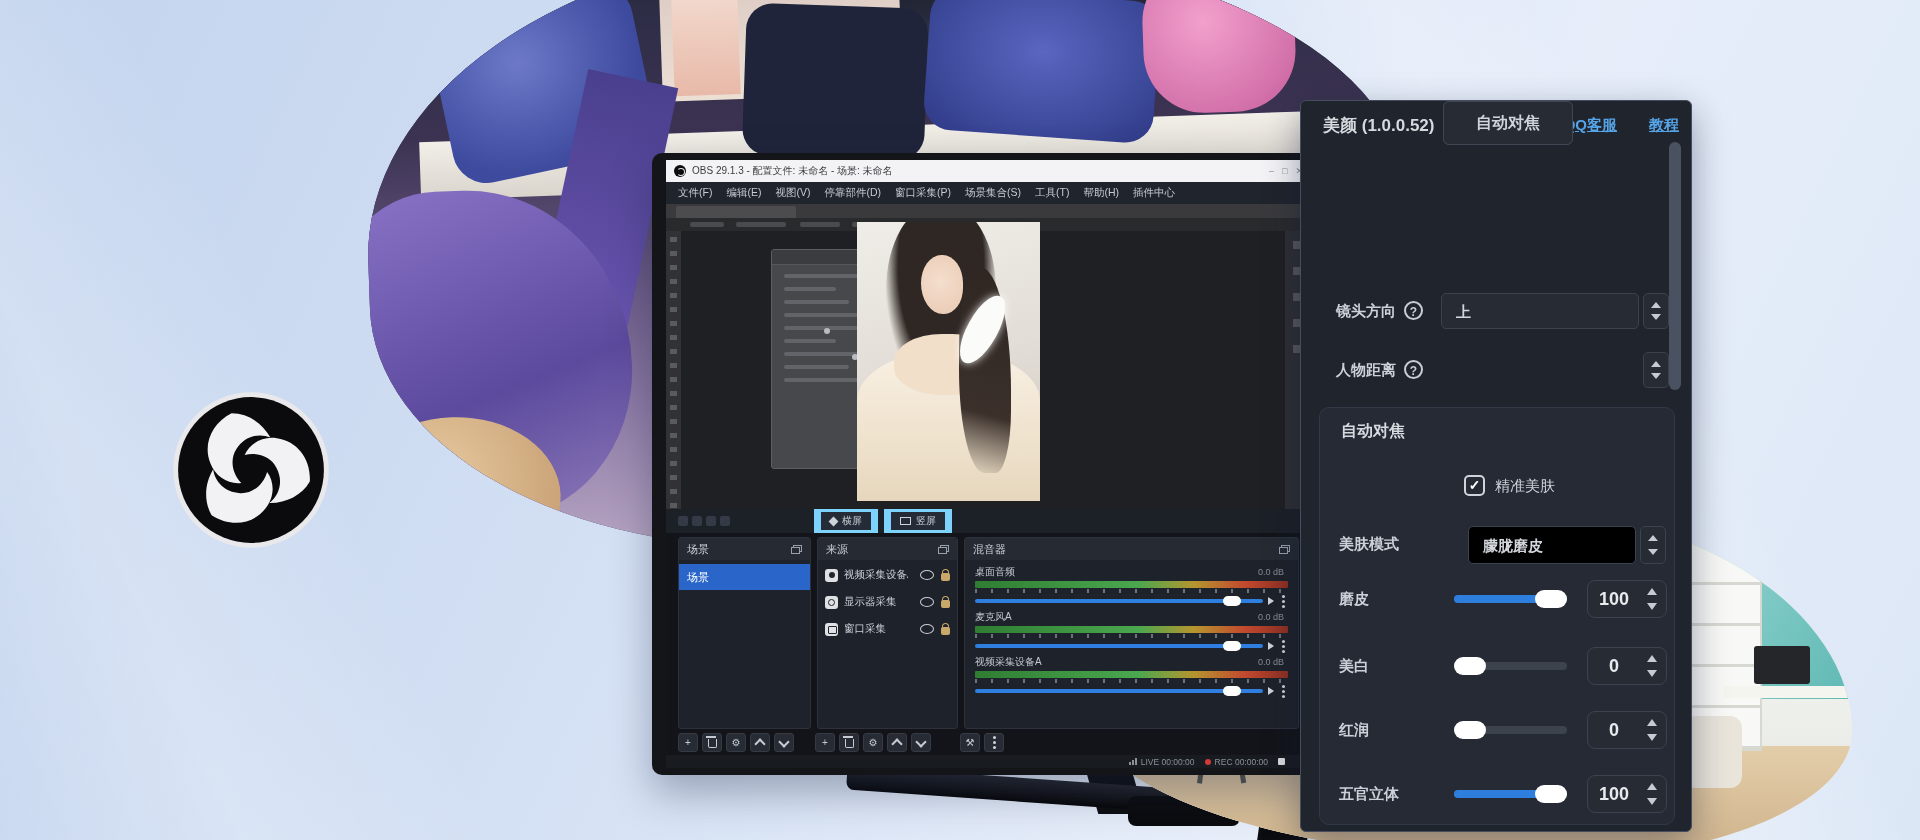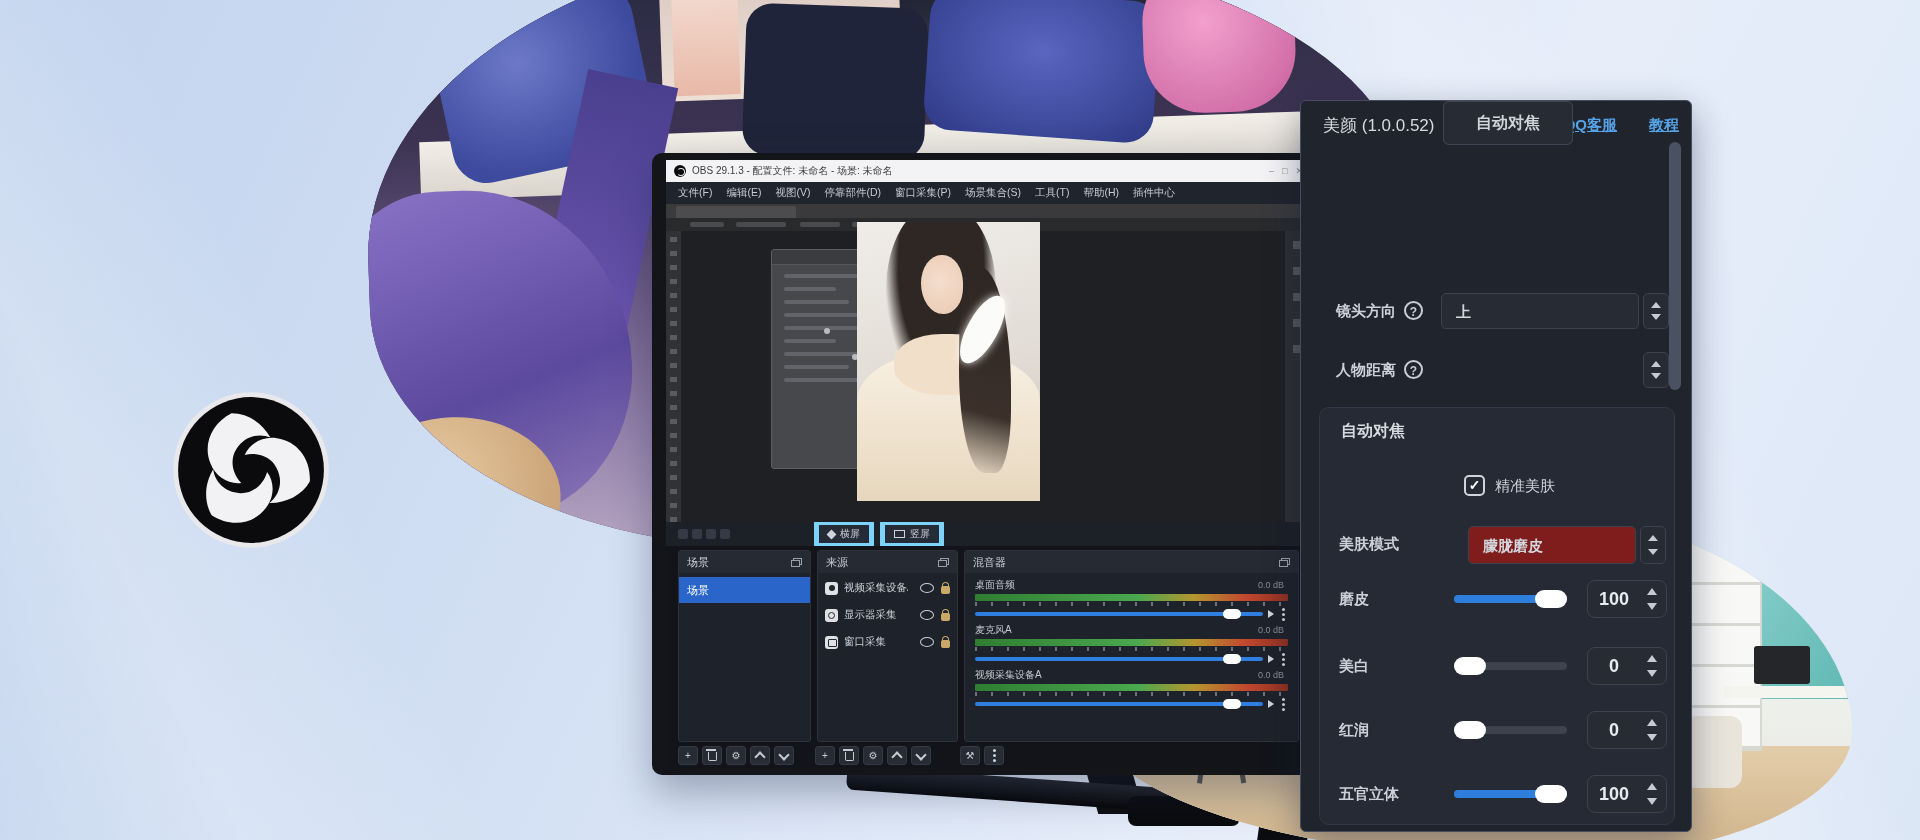--- a/index.html
+++ b/index.html
@@ -83,21 +83,21 @@
     background:linear-gradient(165deg,#f0ede8 0%,#e2ddd6 50%,#cfc8bf 100%)}
   .hair{position:absolute;left:16%;top:-6%;width:60%;height:68%;background:radial-gradient(ellipse at 50% 32%,#2e2723 55%,rgba(46,39,35,0) 73%);border-radius:45%}
   .hair2{position:absolute;left:56%;top:16%;width:28%;height:74%;background:linear-gradient(195deg,#2e2622,#3b302a 70%,rgba(59,48,42,0));border-radius:40% 60% 30% 50%}
   .face{position:absolute;left:35%;top:12%;width:23%;height:21%;background:radial-gradient(circle at 45% 45%,#f4decd,#e9c9b2);border-radius:50% 50% 46% 54%}
   .shoulder{position:absolute;left:20%;top:40%;width:58%;height:22%;background:#f2dfca;border-radius:45%}
   .dress{position:absolute;left:0;bottom:0;width:100%;height:54%;background:linear-gradient(180deg,#f8f0e3,#efe2cd 60%,#e6d6bd);border-radius:50% 50% 0 0/34% 34% 0 0}
   .feather{position:absolute;left:60%;top:25%;width:17%;height:27%;background:#fbfbf9;border-radius:60% 40% 60% 40%;transform:rotate(24deg);box-shadow:0 0 8px rgba(255,255,255,.85)}
   
   .obs-toolbar{height:24px;background:#1c2027;display:flex;align-items:center;gap:4px;padding:0 12px;flex:none}
   .mini-ic{width:10px;height:10px;background:#343a46;border-radius:2px}
-  .view-tab{height:18px;display:flex;align-items:center;gap:5px;padding:0 9px;background:#262c37;border:5px solid #7dd3fc;border-radius:3px;color:#c7ccd4;font-size:10px}
+  .view-tab{height:18px;display:flex;align-items:center;gap:5px;padding:0 9px;background:#262c37;border:7px solid #7dd3fc;border-radius:3px;color:#c7ccd4;font-size:10px}
   .view-tab:first-of-type{margin-left:80px}
   .vt-ic{width:7px;height:7px;background:#cfd3da}
   .vt-ic.diamond{transform:rotate(45deg)}
   .vt-ic.rect{width:9px;height:6px;background:transparent;border:1.5px solid #cfd3da}
   
   .docks{height:192px;background:#121419;display:flex;gap:6px;padding:4px 12px 0;flex:none}
   .dock{background:#1e222a;border:1px solid #2c313c;border-radius:3px;display:flex;flex-direction:column;overflow:hidden}
   .dock.scenes{width:131px;flex:none}.dock.sources{width:139px;flex:none}.dock.mixer{flex:1}
   .dock-h{height:22px;background:#252a33;display:flex;align-items:center;padding:0 8px;font-size:11px;color:#c9cdd5;flex:none}
   .stack-ic{width:11px;height:9px;position:relative;margin-left:auto}
@@ -141,21 +141,21 @@
   
   .statusbar{height:13px;background:#181b20;display:flex;align-items:center;justify-content:flex-end;gap:10px;padding-right:26px;flex:none}
   .stat-item{display:flex;align-items:center;gap:4px;font-size:8.5px;color:#8b9099}
   .sig-ic{display:flex;align-items:flex-end;gap:1px}
   .sig-ic i{display:block;width:2px;background:#8b9099}
   .rec-dot{width:6px;height:6px;border-radius:50%;background:#d43a3a}
   .stat-sq{width:7px;height:7px;background:#d8dadd;border-radius:1px}
   
   .beauty-panel{position:absolute;left:1300px;top:100px;width:390px;height:730px;background:#20242d;
     border:1px solid #454d5e;border-radius:6px;box-shadow:0 12px 36px rgba(15,25,55,.4);z-index:10;color:#ccd0d8}
-  .bp-title{position:absolute;left:22px;top:13px;font-size:17px;font-weight:400;color:#d6d9de}
+  .bp-title{position:absolute;left:22px;top:13px;font-size:17px;font-weight:700;color:#d6d9de}
   .bp-links{position:absolute;right:12px;top:15px;display:flex;gap:32px}
   .bp-link{font-size:15px;font-weight:700;color:#55a4e8}
   .bp-link.u{text-decoration:underline}
   .bp-btn{position:absolute;left:142px;width:128px;height:42px;background:#262b34;border:1px solid #3f4552;border-radius:6px;
     color:#d0d4da;font-size:16px;font-weight:700;display:flex;align-items:center;justify-content:center}
   .combo-row{position:absolute;left:0;width:100%;height:38px}
   .combo-row.r0{top:192px}.combo-row.r1{top:251px}
   .combo-label{position:absolute;left:35px;top:9px;font-size:15px;font-weight:700;color:#ccd0d8}
   .help-ic{position:absolute;left:103px;top:8px;width:19px;height:19px;border:2px solid #c9cdd5;border-radius:50%;
     color:#c9cdd5;font-size:12px;font-weight:700;text-align:center;line-height:19px;box-sizing:border-box}
@@ -164,21 +164,21 @@
   .spin-box{position:absolute;top:0;width:26px;height:36px;background:#262b34;border:1px solid #3c424e;border-radius:5px;box-sizing:border-box}
   .combo-row .spin-box{left:342px}
   .spin-box::before{content:"";position:absolute;left:7px;top:8px;border-left:5px solid transparent;border-right:5px solid transparent;border-bottom:6px solid #c6cad2}
   .spin-box::after{content:"";position:absolute;left:7px;bottom:8px;border-left:5px solid transparent;border-right:5px solid transparent;border-top:6px solid #c6cad2}
   .bp-section{position:absolute;left:18px;top:306px;width:354px;height:416px;background:#252a34;border:1px solid #323846;border-radius:10px}
   .bp-section-title{position:absolute;left:40px;top:320px;font-size:16px;font-weight:700;color:#d6dae0}
   .bp-check{position:absolute;left:163px;top:374px;width:21px;height:21px;border:2px solid #cfd3da;border-radius:5px;box-sizing:border-box;
     color:#fff;font-size:14px;font-weight:700;text-align:center;line-height:17px}
   .bp-check-label{position:absolute;left:194px;top:376px;font-size:15px;font-weight:400}
   .mode-label{position:absolute;left:38px;top:434px;font-size:15px;font-weight:700}
-  .mode-select{position:absolute;left:167px;top:425px;width:168px;height:38px;background:#7f1d1d;border:1px solid #3c424e;border-radius:5px;
+  .mode-select{position:absolute;left:167px;top:425px;width:168px;height:38px;background:#000000;border:1px solid #3c424e;border-radius:5px;
     color:#d2d6dd;font-size:15px;font-weight:700;line-height:38px;padding-left:14px;box-sizing:border-box}
   .mode-spin{left:339px;top:425px;height:38px}
   .slider-row{position:absolute;left:0;width:100%;height:40px}
   .slider-row.s0{top:478px}.slider-row.s1{top:545px}.slider-row.s2{top:609px}.slider-row.s3{top:673px}
   .sl-label{position:absolute;left:38px;top:11px;font-size:15px;font-weight:700}
   .sl-track{position:absolute;left:153px;top:16px;width:113px;height:8px;background:#3d434d;border-radius:4px}
   .sl-fill{position:absolute;left:0;top:0;height:8px;background:#2e7fdd;border-radius:4px}
   .sl-handle{position:absolute;top:-5px;width:32px;height:18px;background:#fff;border-radius:9px}
   .val-box{position:absolute;left:286px;top:1px;width:80px;height:38px;background:#262b34;border:1px solid #3c424e;border-radius:8px;box-sizing:border-box}
   .val-num{position:absolute;left:0;top:0;width:52px;height:36px;line-height:36px;text-align:center;font-size:18px;font-weight:700;color:#e8eaee}
@@ -459,20 +459,35 @@
             </span>
         </div>
         <div class="fgroup fg-mixer">
           <span class="fbtn">⚒</span>
           <span class="fbtn">
               <span class="kebab"></span>
             </span>
         </div>
       </div>
 
+      <div class="statusbar">
+        <span class="stat-item">
+          <span class="sig-ic">
+              <i style="height:3px"></i>
+              <i style="height:5px"></i>
+              <i style="height:7px"></i>
+            </span>
+          <span>LIVE 00:00:00</span>
+        </span>
+        <span class="stat-item">
+          <span class="rec-dot"></span>
+          <span>REC 00:00:00</span>
+        </span>
+        <span class="stat-sq"></span>
+      </div>
 
     </div>
   </div>
 
   <div class="beauty-panel">
     <div class="bp-title">美颜 (1.0.0.52)</div>
     <div class="bp-links">
 
     <span class="bp-link u r0 s0">QQ客服</span>
         <span class="bp-link u r1 s1">教程</span>

